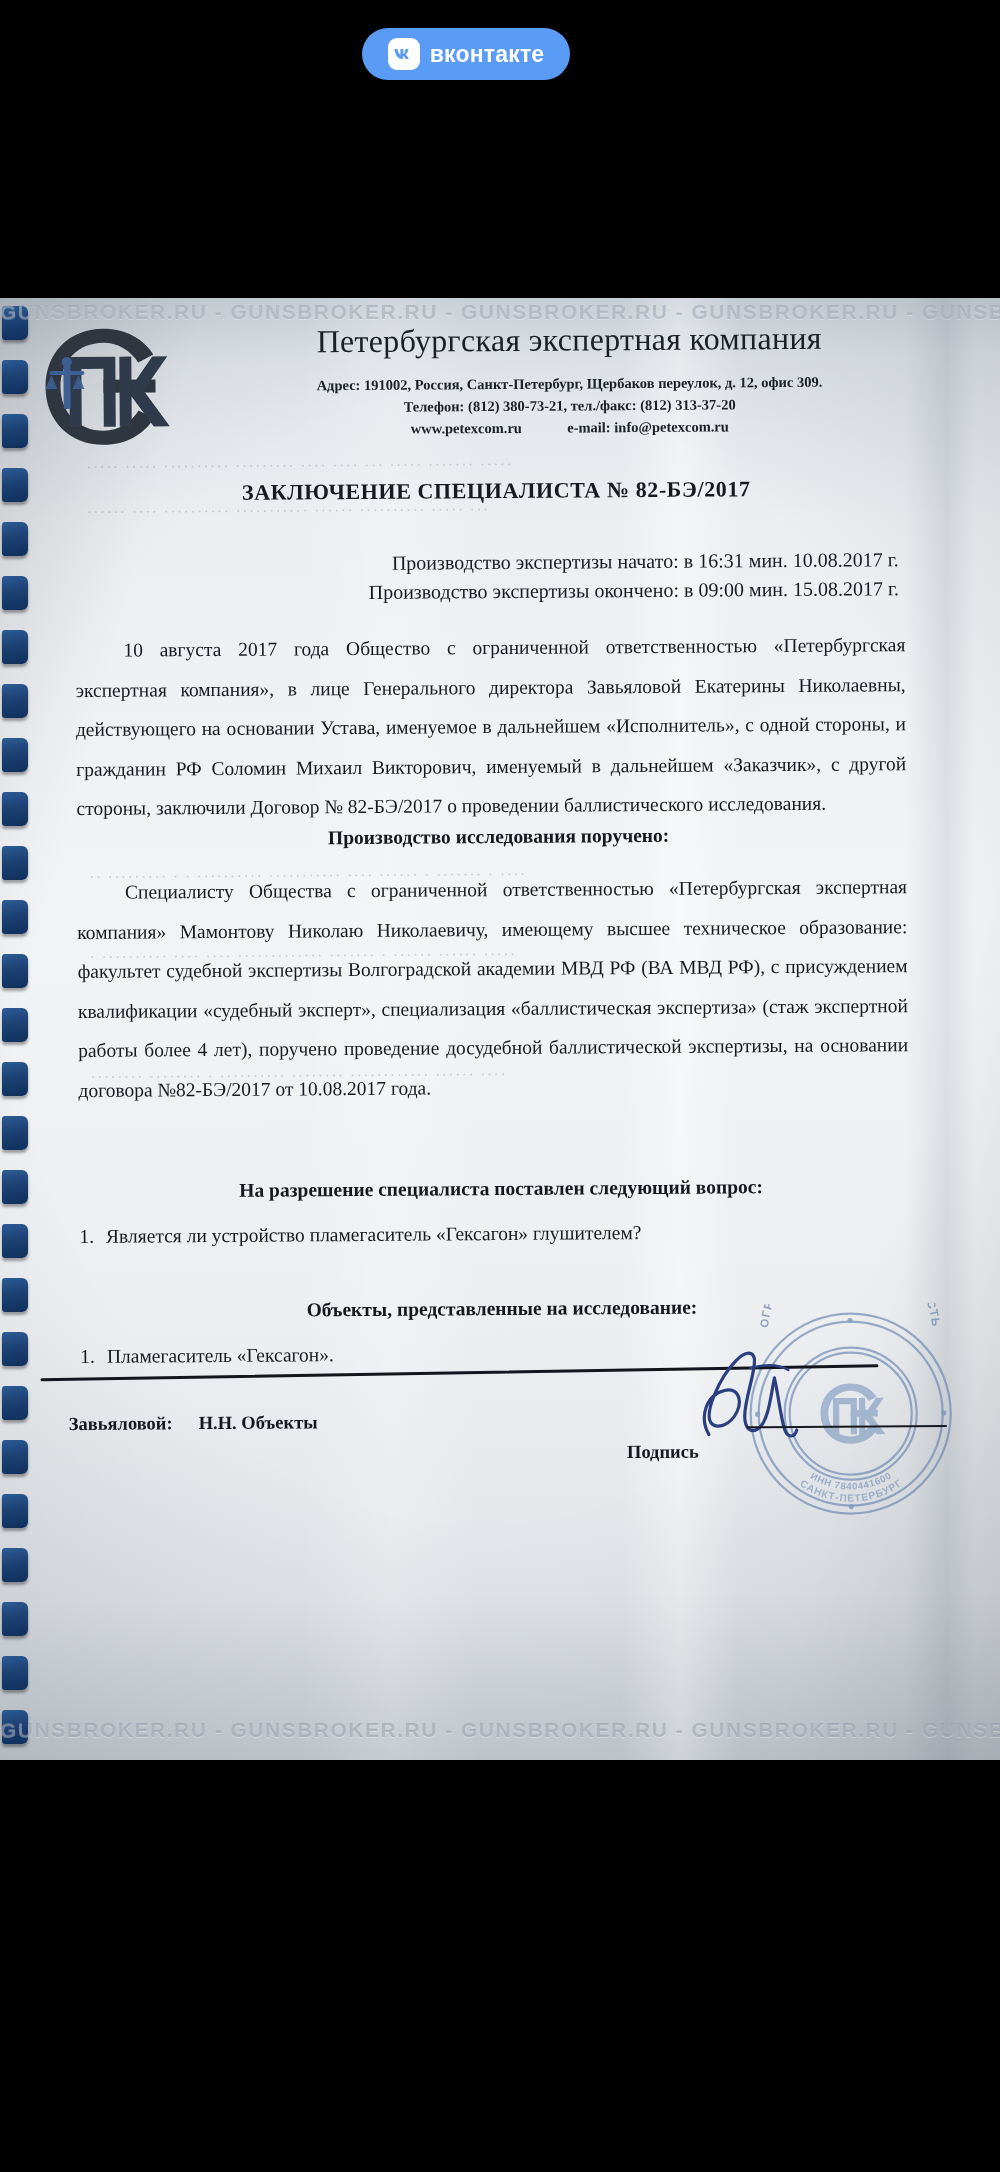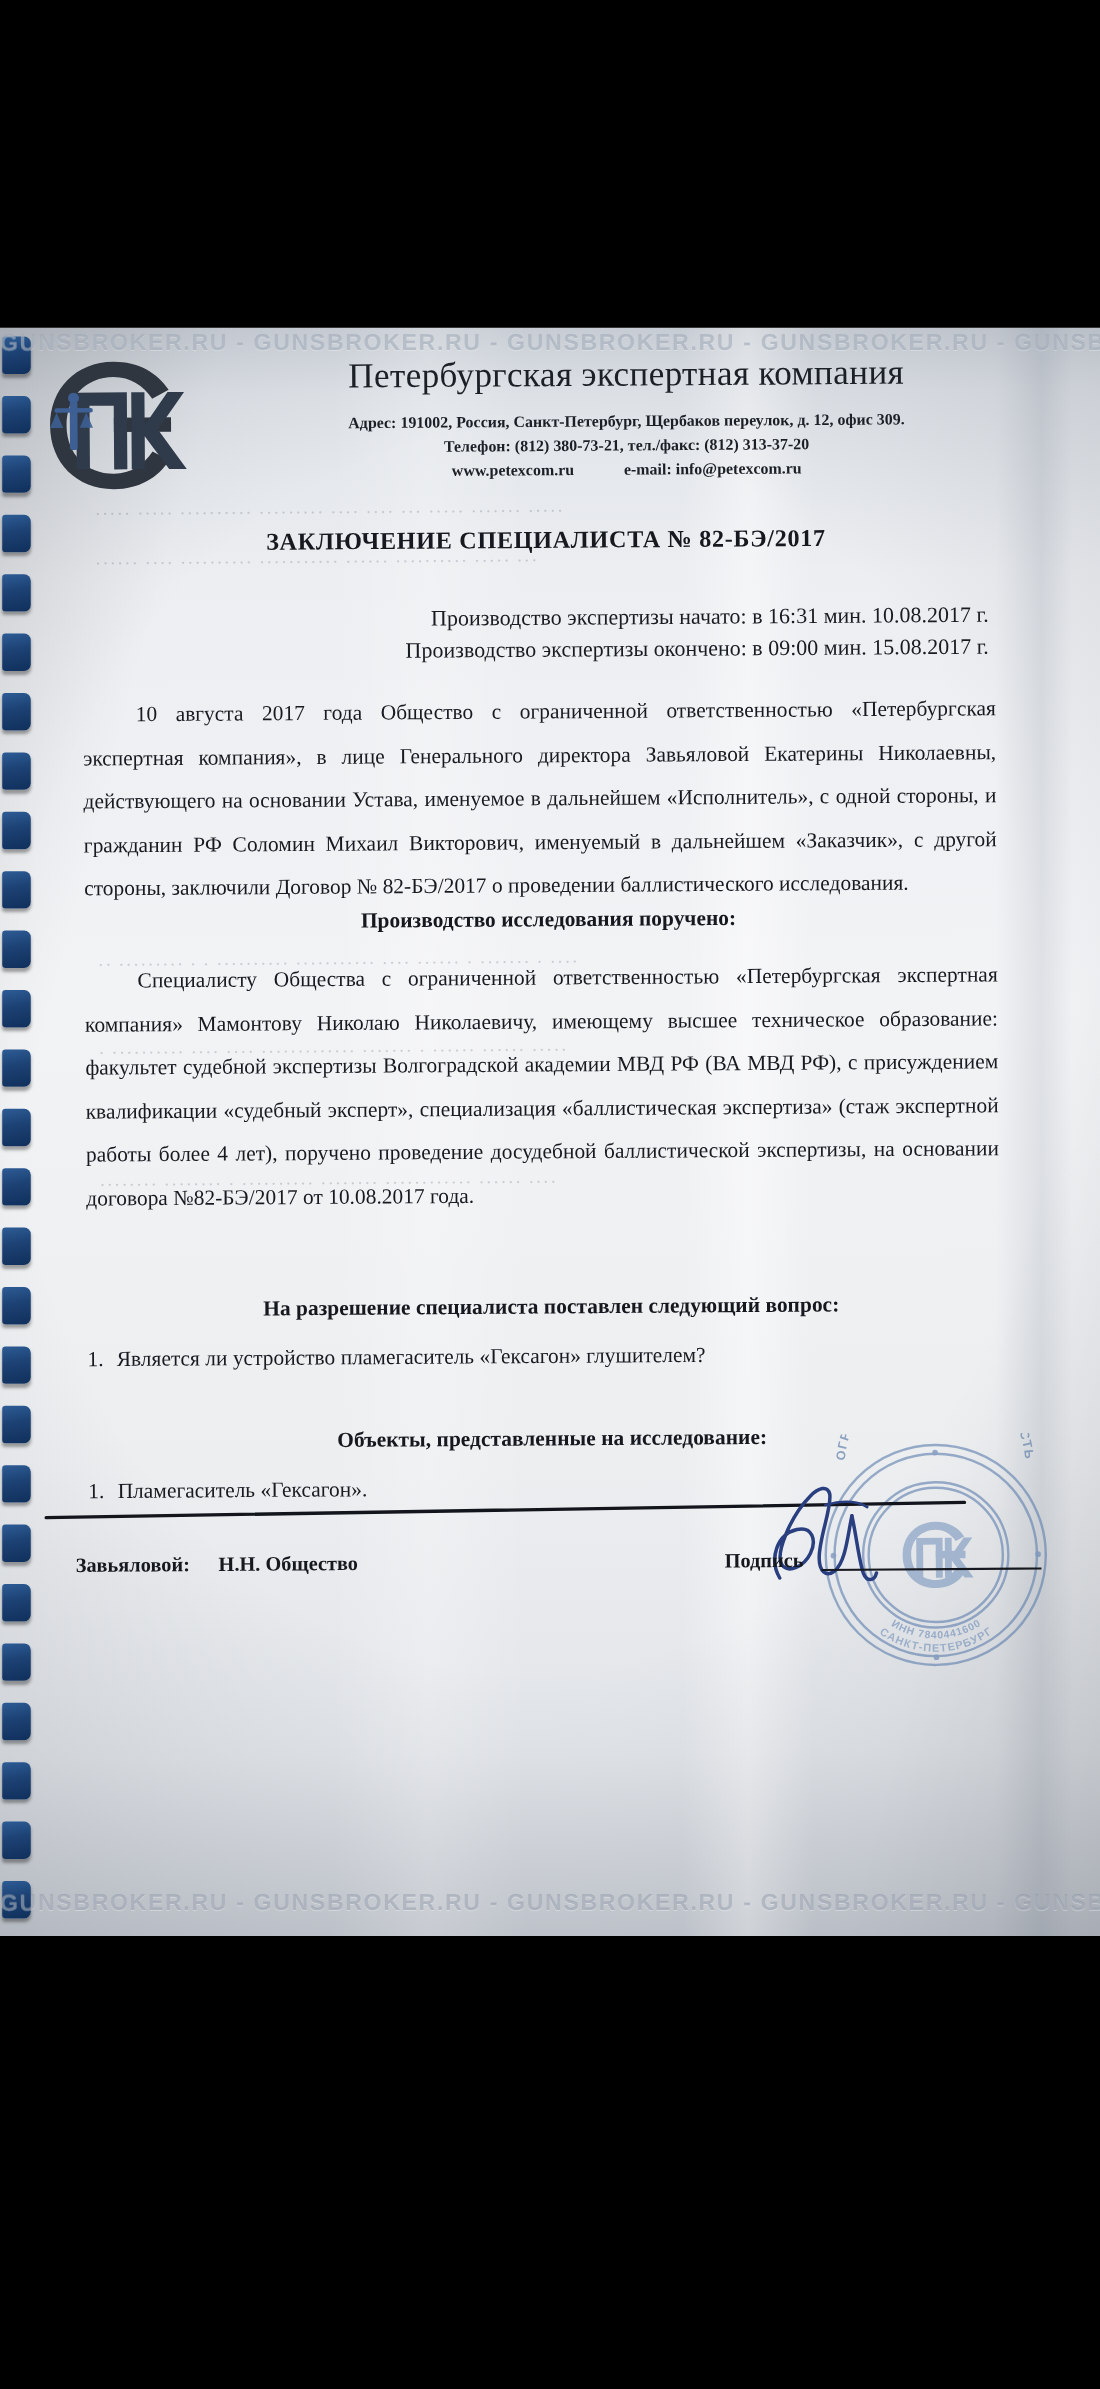--- a/index.html
+++ b/index.html
@@ -268,21 +268,21 @@
     top: 1113px;
     width: 880px;
     font-size: 18.5px;
     font-weight: 700;
     color: #15181e;
     display: flex;
     align-items: baseline;
   }
   .sign-role { margin-right: 26px; }
   .sign-name { }
-  .sign-label { position: absolute; left: 590px; }
+  .sign-label { position: absolute; left: 558px; margin-top: 32px; }
   .sign-line {
     position: absolute;
     left: 678px;
     bottom: 2px;
     width: 200px;
     height: 2px;
     background: #15181e;
   }
 
   
@@ -320,20 +320,28 @@
     pointer-events: none;
     overflow: hidden;
     white-space: nowrap;
   }
 </style>
 </head>
 <body>
 
 <div class="screen">
 
+  <div class="vk-button">
+    <span class="vk-logo-tile">
+      <svg width="24" height="24" viewBox="0 0 24 24" aria-hidden="true">
+        <path fill="#5A9BF6" d="M2.4 7.1h3.1c.2 2.2 1.1 4.2 2.4 5.4.3.3.5.2.5-.2V7.1h2.9v4.4c0 .4.2.5.4.3.9-.9 1.6-2.4 1.9-4.7h2.9c-.3 2.3-1.3 4-2.5 5.1-.3.3-.3.5 0 .8 1.1.9 2.2 2.2 2.8 4h-3.2c-.5-1.3-1.3-2.3-2.2-2.9-.3-.2-.5-.1-.5.3v2.6h-.9c-3.4 0-6.4-2.6-7.6-9.9z"></path>
+      </svg>
+    </span>
+    <span class="vk-label">вконтакте</span>
+  </div>
 
   <div class="paper-wrap">
     <div class="paper"></div>
     <div class="crease c3"></div>
     <div class="crease c1"></div>
     <div class="crease c2"></div>
     <div class="vignette"></div>
   </div>
 
   <div class="doc">
@@ -459,21 +467,21 @@
                    C 12 74, 26 40, 44 22 C 52 14, 60 12, 62 20 C 64 32, 52 60, 52 78
                    C 52 90, 58 96, 66 90 C 76 82, 78 58, 82 40"></path>
           <path d="M82 40 C 86 58, 88 80, 92 92 C 95 100, 102 100, 104 92"></path>
           <path d="M58 30 C 72 26, 86 26, 96 32" stroke-width="2.4"></path>
         </g>
       </svg>
     </div>
 
     <div class="sign-row">
       <span class="sign-role">Завьяловой:</span>
-      <span class="sign-name">Н.Н. Общество</span>
+      <span class="sign-name">Н.Н. Объекты</span>
       <span class="sign-label">Подпись</span>
       <span class="sign-line"></span>
     </div>
 
   </div>
 
   <div class="binding">
       <div class="comb-ring" style="top: 6px;"></div>
       <div class="comb-ring" style="top: 60px;"></div>
       <div class="comb-ring" style="top: 114px;"></div>

